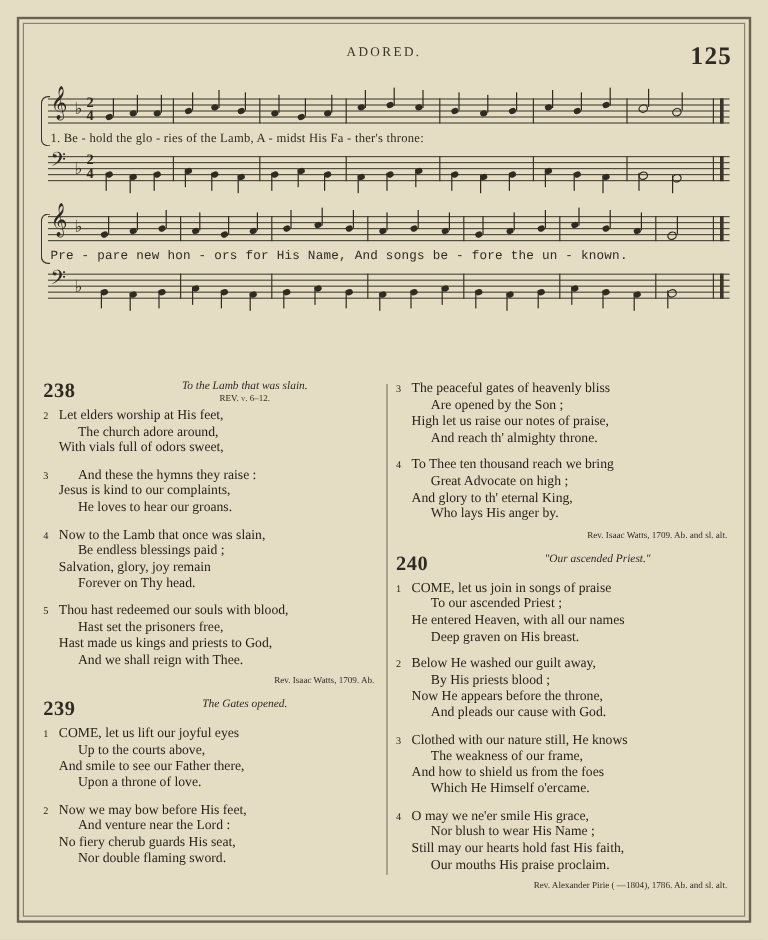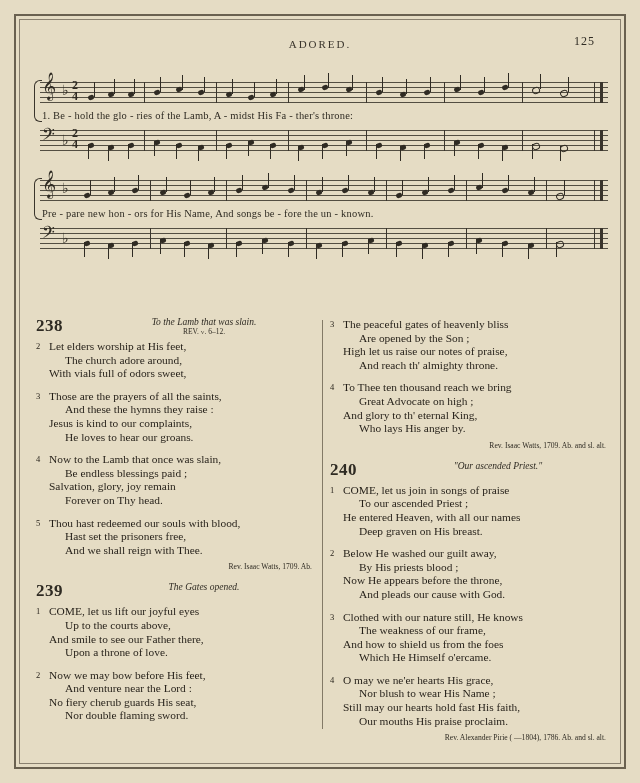--- a/index.html
+++ b/index.html
@@ -39,23 +39,23 @@
     position:absolute;
     top:12px;left:0;right:0;
     text-align:center;
     font-size:11px;
     letter-spacing:2px;
     color:#3a352c;
     font-variant:small-caps;
   }
   .page-number{
     position:absolute;
-    top:8px;right:19px;
-    font-size:12px;
-    font-weight:normal;
+    top:8px;right:4px;
+    font-size:21px;
+    font-weight:bold;
     color:#2f2b23;
     letter-spacing:1px;
   }
 
   
   .tune-row{
     position:absolute;
     top:36px;left:10px;right:6px;
     height:16px;
   }
@@ -378,21 +378,21 @@
           <div class="note" style="left:462px;top:8px;"></div>
             <div class="stem" style="left:468px;top:-5px;"></div>
           <div class="note" style="left:488px;top:10px;"></div>
             <div class="stem" style="left:494px;top:-3px;"></div>
           <div class="bar" style="left:506px;"></div>
           <div class="note open" style="left:516px;top:13px;"></div>
             <div class="stem" style="left:524px;top:0px;"></div>
           <div class="bar" style="left:554px;"></div>
           <div class="bar barfinal" style="left:560px;"></div>
         </div>
-        <div class="lyric" style="top:30px;">Pre - pare  new  hon - ors   for   His  Name,  And  songs  be - fore   the   un - known.</div>
+        <div class="lyric" style="top:30px;font-family:Liberation Mono, monospace;">Pre - pare  new  hon - ors   for   His  Name,  And  songs  be - fore   the   un - known.</div>
       </div>
 
       <div class="system" style="height:34px;">
         <div class="staff" style="top:2px;">
           <div class="ln"></div>
             <div class="ln"></div>
             <div class="ln"></div>
             <div class="ln"></div>
             <div class="ln"></div>
           <div class="clefb" style="left:2px;top:-2px;">𝄢</div>
@@ -462,38 +462,38 @@
 
         <div class="stanza">
           <span class="sn">2</span>
           <div class="l1">Let elders worship at His feet,</div>
           <div class="l2">The church adore around,</div>
           <div class="l1">With vials full of odors sweet,</div>
         </div>
 
         <div class="stanza">
           <span class="sn">3</span>
-          <div class="l1">Those are the prayers of all the saints,</div>
           <div class="l2">And these the hymns they raise :</div>
           <div class="l1">Jesus is kind to our complaints,</div>
           <div class="l2">He loves to hear our groans.</div>
         </div>
 
         <div class="stanza">
           <span class="sn">4</span>
           <div class="l1">Now to the Lamb that once was slain,</div>
           <div class="l2">Be endless blessings paid ;</div>
           <div class="l1">Salvation, glory, joy remain</div>
           <div class="l2">Forever on Thy head.</div>
         </div>
 
         <div class="stanza">
           <span class="sn">5</span>
           <div class="l1">Thou hast redeemed our souls with blood,</div>
           <div class="l2">Hast set the prisoners free,</div>
+          <div class="l1">Hast made us kings and priests to God,</div>
           <div class="l2">And we shall reign with Thee.</div>
         </div>
 
         <div class="attrib">Rev. Isaac Watts, 1709.   Ab.</div>
 
         <div class="hymn-head">
           <span class="hymn-num">239</span>
           <span class="hymn-title">The Gates opened.</span>
         </div>
 
@@ -559,21 +559,21 @@
         <div class="stanza">
           <span class="sn">3</span>
           <div class="l1">Clothed with our nature still, He knows</div>
           <div class="l2">The weakness of our frame,</div>
           <div class="l1">And how to shield us from the foes</div>
           <div class="l2">Which He Himself o'ercame.</div>
         </div>
 
         <div class="stanza">
           <span class="sn">4</span>
-          <div class="l1">O may we ne'er hearts His grace,</div>
+          <div class="l1">O may we ne'er smile His grace,</div>
           <div class="l2">Nor blush to wear His Name ;</div>
           <div class="l1">Still may our hearts hold fast His faith,</div>
           <div class="l2">Our mouths His praise proclaim.</div>
         </div>
 
         <div class="attrib">Rev. Alexander Pirie (      —1804), 1786.   Ab. and sl. alt.</div>
 
       </div>
     </div>
 

